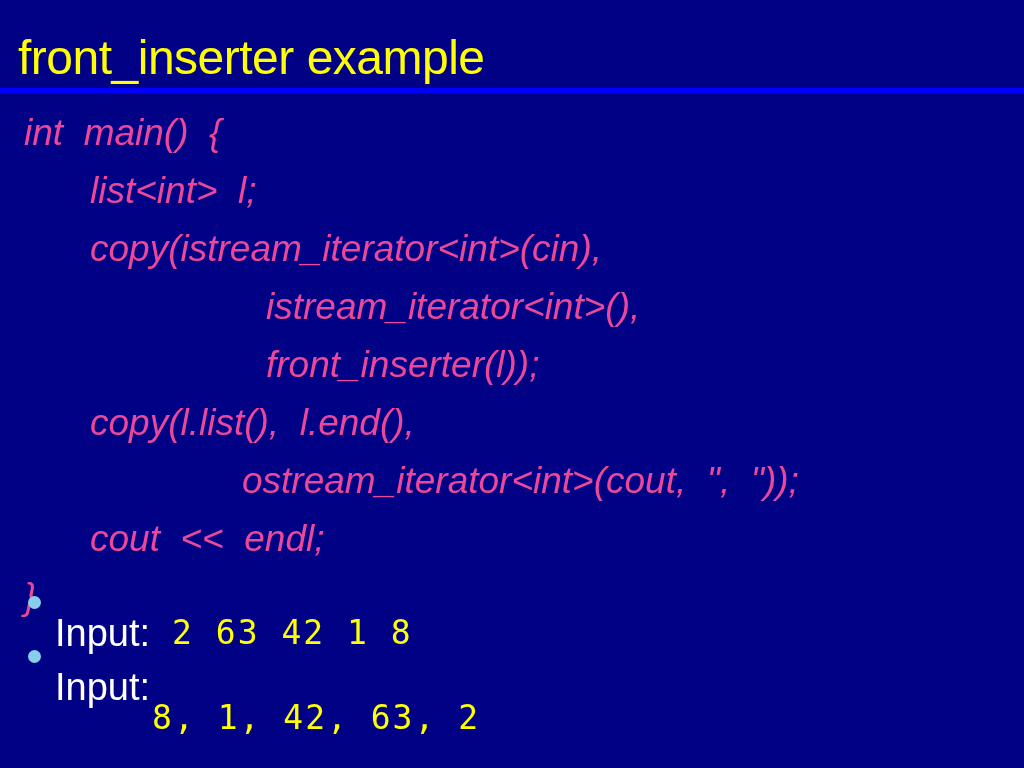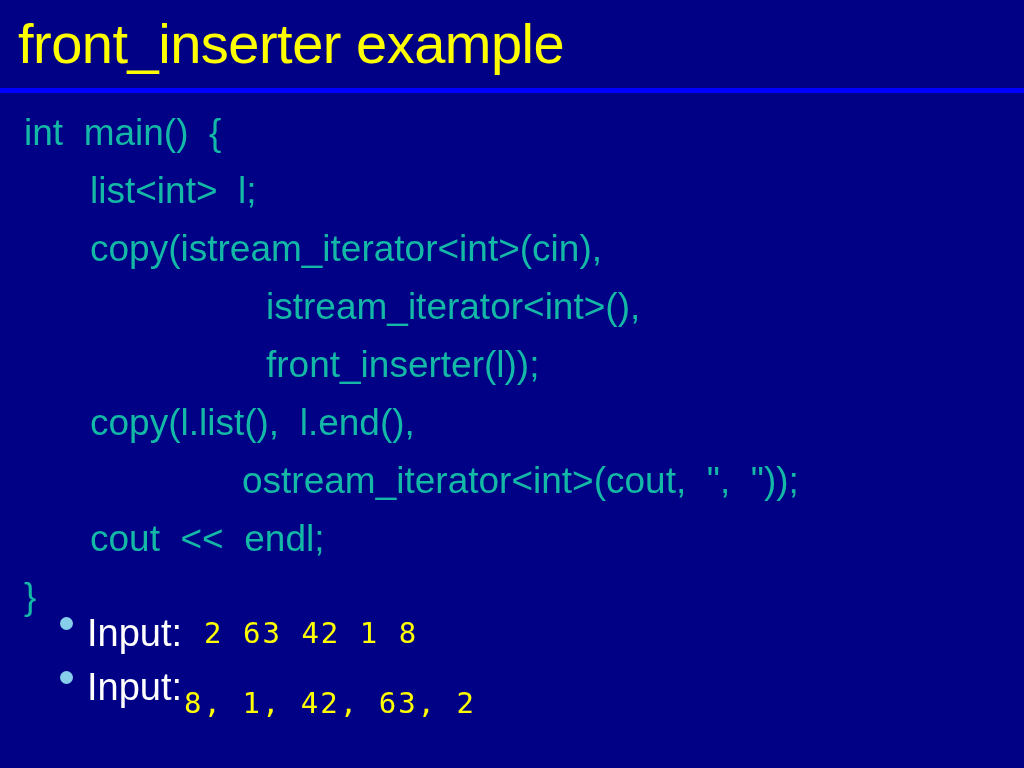--- a/index.html
+++ b/index.html
@@ -19,22 +19,22 @@
     width: 1024px;
     height: 768px;
     background: #00008B;
     background-color: #010186;
   }
 
   
   .slide-title {
     position: absolute;
     left: 18px;
-    top: 4px;
-    font-size: 56px;
+    top: 18px;
+    font-size: 48px;
     line-height: 80px;
     color: #FFFF00;
     white-space: nowrap;
     letter-spacing: -0.5px;
   }
   .title-rule {
     position: absolute;
     left: 0;
     top: 88px;
     width: 1024px;
@@ -43,65 +43,66 @@
   }
 
   
   .code-block {
     position: absolute;
     left: 0;
     top: 104px;
     width: 1024px;
   }
   .code-line {
-    color: #14b8a6;
+    color: #ec4899;
     font-family: "Liberation Sans", sans-serif;
     font-size: 37px;
     line-height: 58px;
     white-space: pre;
     height: 58px;
+    font-style: italic;
   }
   .ind0 { padding-left: 24px; }
   .ind1 { padding-left: 90px; }
   .ind2 { padding-left: 266px; }
   .ind2b { padding-left: 242px; }
 
   
   .bullets {
     position: absolute;
     left: 0;
     top: 606px;
     width: 1024px;
   }
   .bullet-row {
     display: flex;
-    align-items: center;
+    align-items: flex-start;
     height: 54px;
-    padding-left: 60px;
+    padding-left: 28px;
   }
   .bullet-dot {
     width: 13px;
     height: 13px;
     border-radius: 50%;
     background: #87CEEB;
     flex: 0 0 auto;
     position: relative;
     top: -10px;
     margin-right: 14px;
   }
   .bullet-label {
     color: #FFFFFF;
     font-size: 38px;
     line-height: 54px;
     white-space: pre;
   }
   .bullet-values {
     color: #FFFF00;
     font-family: "DejaVu Sans Mono", monospace;
-    font-size: 29px;
+    font-size: 33px;
     line-height: 54px;
     white-space: pre;
     margin-left: 8px;
     letter-spacing: 2px;
   }
   .row-input .bullet-values { margin-left: 22px; }
   .row-output .bullet-values { margin-left: 2px; margin-top: 31px; }
 </style>
 </head>
 <body>

